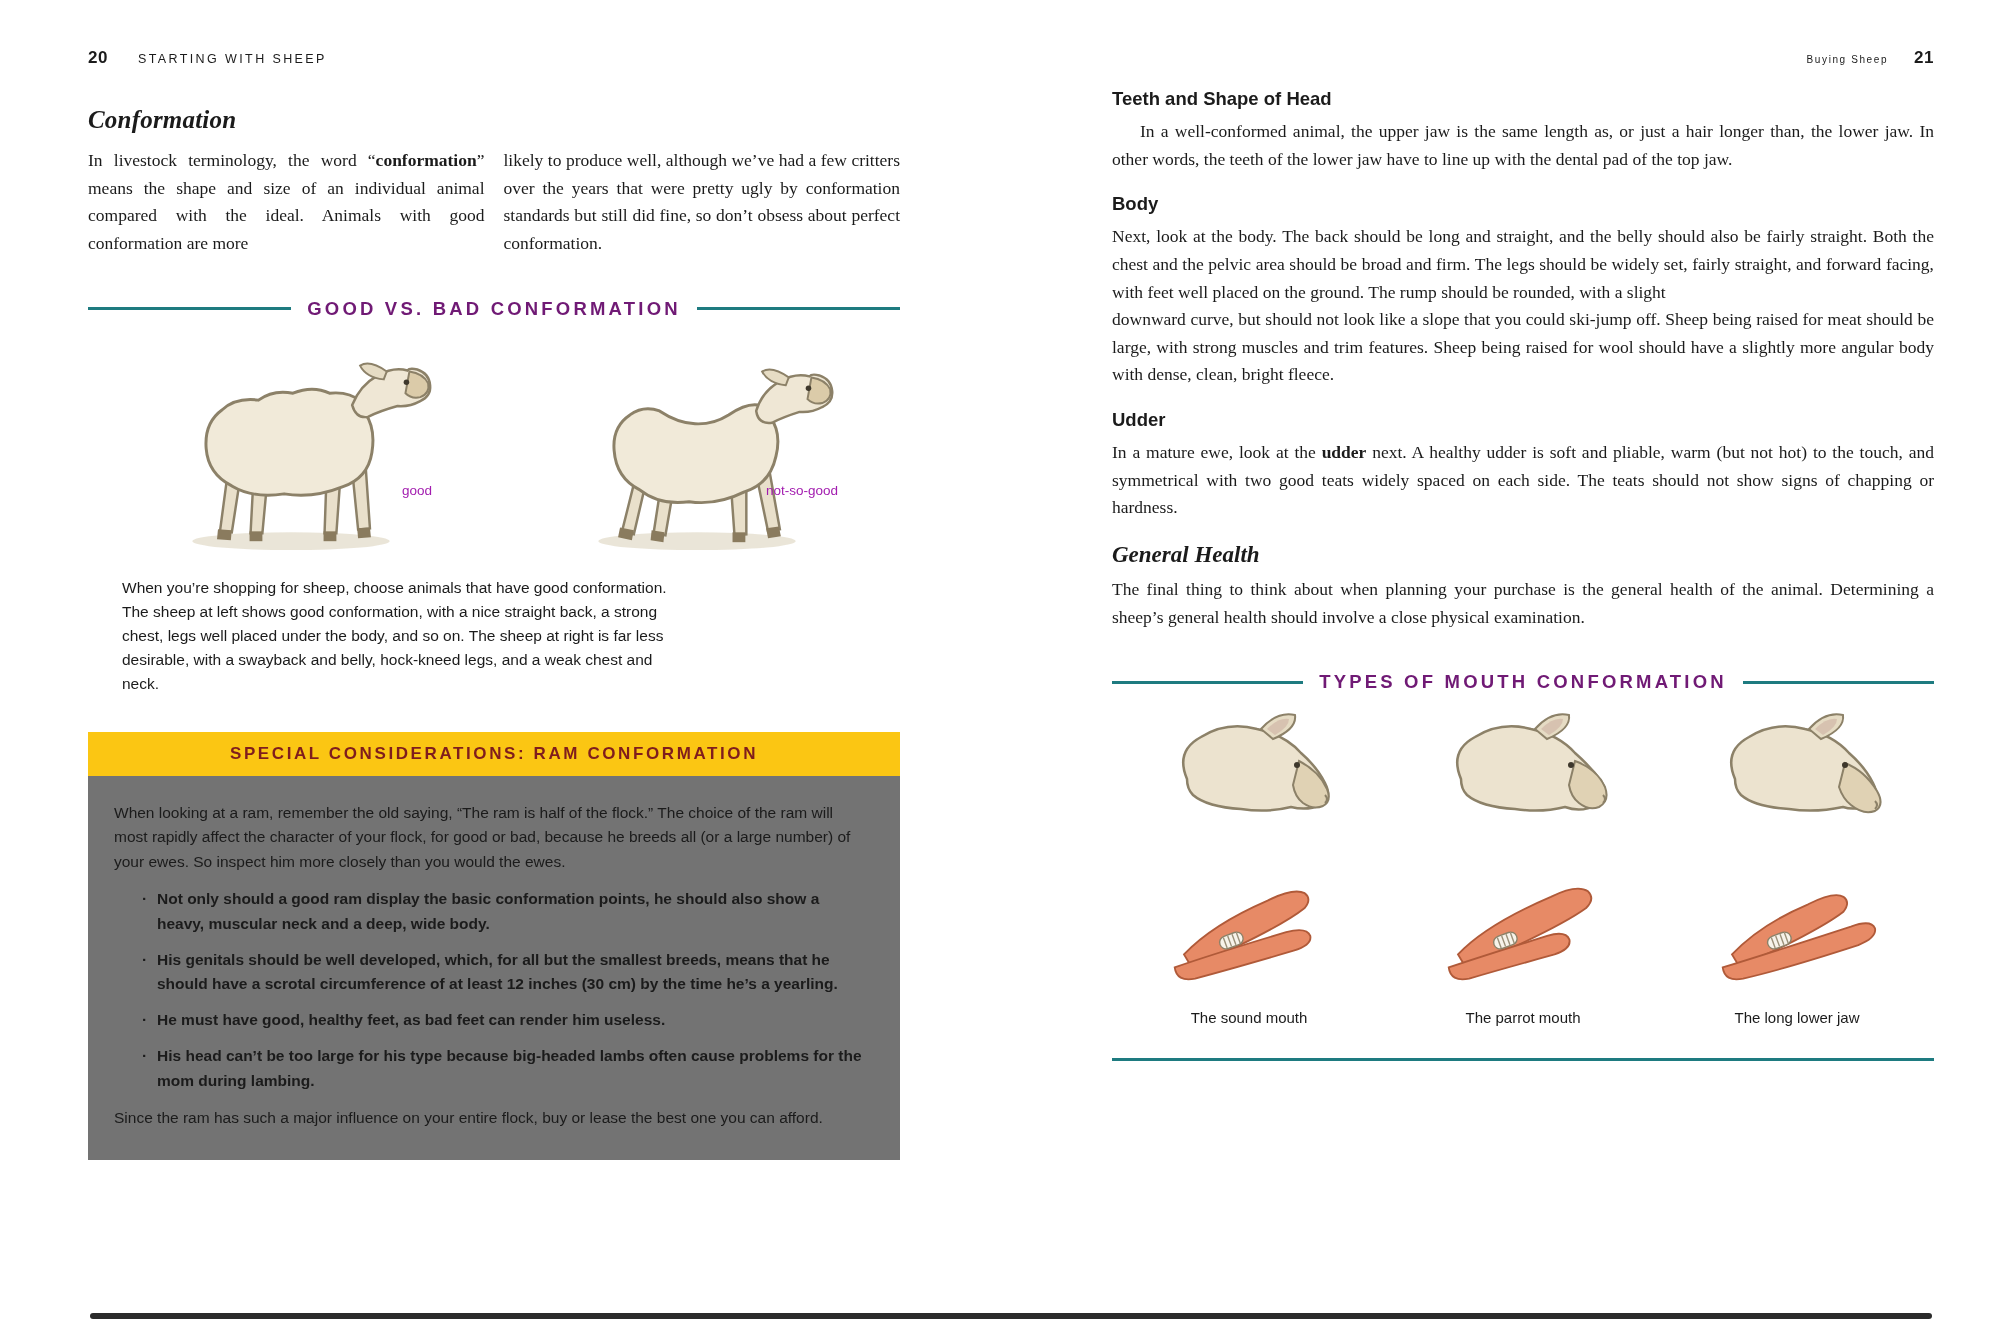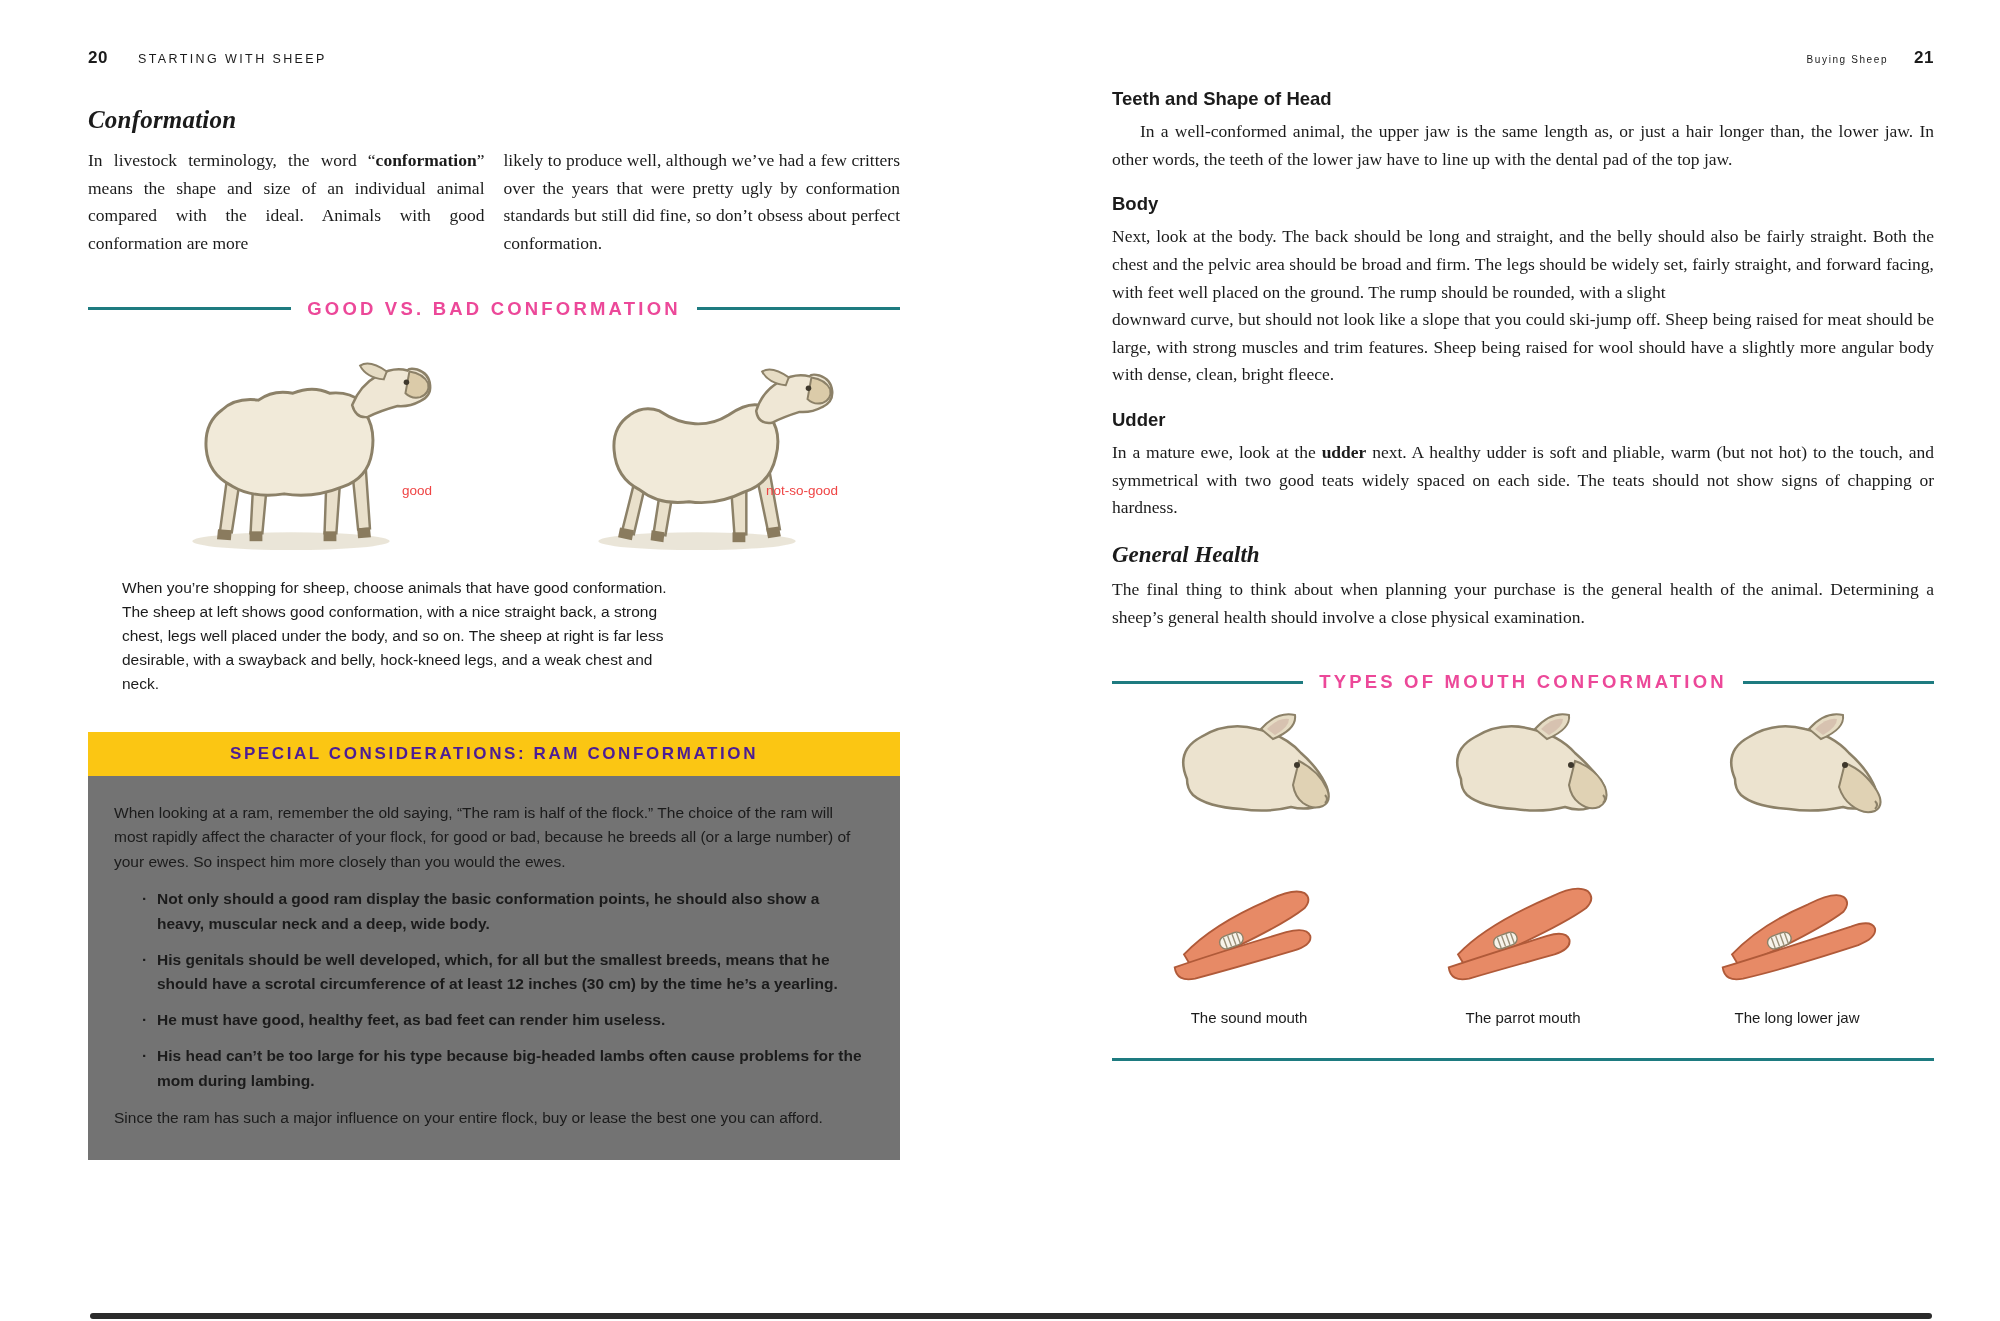--- a/index.html
+++ b/index.html
@@ -21,34 +21,34 @@
   .running-title { font-size:12.5px; letter-spacing:2.4px; margin-left:30px; }
   .running-title-right { font-size:10px; letter-spacing:1.6px; margin-right:26px; }
 
   
   .section-heading { font:italic bold 25px "Liberation Serif", serif; margin-top:38px; letter-spacing:.2px; }
   .intro-cols { display:grid; grid-template-columns:1fr 1fr; column-gap:19px;
     margin-top:13px; font-size:17.5px; line-height:1.58; text-align:justify; }
 
   .figure-title-row { display:flex; align-items:center; gap:16px; margin-top:40px; }
   .fig-rule { flex:1; height:2.5px; background:#1e7b80; }
-  .figure-title { color:#ec4899; font:bold 18.5px "Liberation Sans", sans-serif; letter-spacing:3.2px; white-space:nowrap; }
+  .figure-title { color:#701a75; font:bold 18.5px "Liberation Sans", sans-serif; letter-spacing:3.2px; white-space:nowrap; }
 
   .sheep-row { display:flex; margin-top:14px; height:222px; }
   .sheep-fig { width:50%; position:relative; }
   .sheep-svg { display:block; margin:0 auto; }
   .sheep-label { position:absolute; right:62px; bottom:58px;
-    font:13.5px "Liberation Sans", sans-serif; color:#ef4444; }
+    font:13.5px "Liberation Sans", sans-serif; color:#a21caf; }
 
   .fig-caption { margin:20px 0 0 34px; width:548px;
     font:15.5px/1.55 "Liberation Sans", sans-serif; }
 
   .ram-box { margin-top:36px; }
   .ram-title { background:#fbc613; text-align:center; padding:12px 8px;
-    font:bold 17px "Liberation Sans", sans-serif; letter-spacing:2.6px; color:#4c1d95;margin-top:32px; }
+    font:bold 17px "Liberation Sans", sans-serif; letter-spacing:2.6px; color:#7f1d1d;margin-top:32px; }
   .ram-body { background:#737373; padding:25px 30px 30px 26px;
     font:15.5px/1.6 "Liberation Sans", sans-serif; }
   .ram-body p { margin:0; }
   .ram-bullets { list-style:none; margin:12px 0 12px 28px;font-weight:bold; }
   .ram-bullets li { position:relative; padding-left:15px; margin-bottom:11px; }
   .ram-bullets li::before { content:"·"; position:absolute; left:0; top:0; font-weight:bold; }
 
   
   .text-cols { display:grid; grid-template-columns:1fr; margin-top:20px; }
   .text-cols p { font-size:17.5px; line-height:1.58; text-align:justify; }

